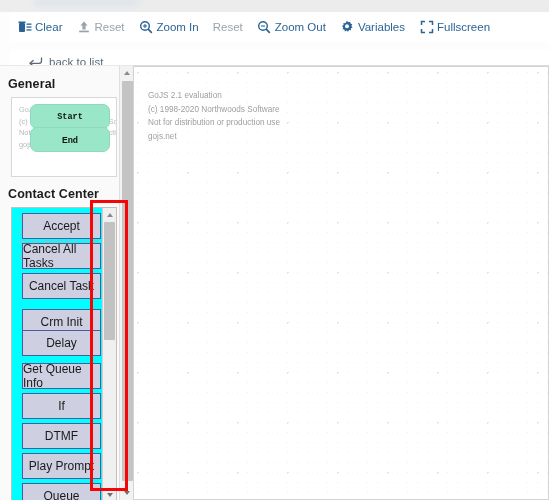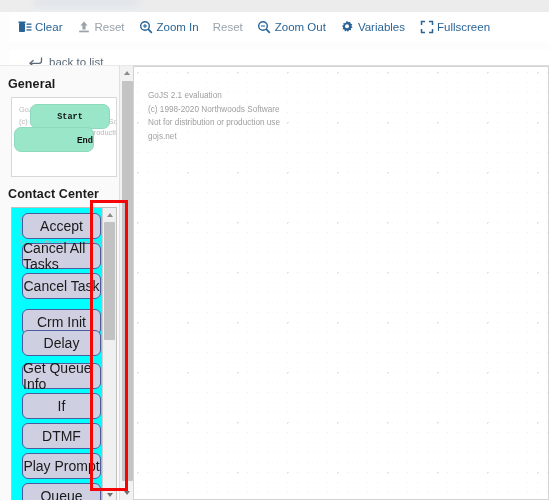--- a/index.html
+++ b/index.html
@@ -81,29 +81,29 @@
   #wm-cc{left:7px;top:6px;color:#b3b3b3;}
   #wm-canvas{left:14px;top:22px;color:#9f9f9f;font-size:8.2px;line-height:13.5px;}
 
   
   .gnode{
     position:absolute;background:#99e6c8;border:1px solid #8fd9bc;border-radius:7px;
     display:flex;align-items:center;justify-content:center;
     font-size:8.5px;color:#111;font-weight:bold;
   }
   #gn-start{left:18px;top:6px;width:78px;height:23px;font-family:Liberation Mono, monospace;}
-  #gn-end{left:2px;top:29px;width:78px;height:23px;justify-content:flex-end;}
+  #gn-end{left:18px;top:29px;width:78px;height:23px;}
   .gnode span{position:relative;z-index:2;}
 
   
   .cnode{
     position:absolute;left:10px;width:77px;height:24px;
-    background:#cfcfe2;border:1px solid #4a5b9e;border-radius:6px;
+    background:#cfcfe2;border:1px solid #4a5b9e;border-radius:0;
     display:flex;align-items:center;justify-content:center;
-    font-size:14px;color:#1a1a1a;
+    font-size:12px;color:#1a1a1a;
   }
 
   
   .isb{
     position:absolute;right:0px;top:0px;width:13px;height:293px;
     background:#f0f0f0;border-left:1px solid #cfcfcf;
   }
   .isb-arrow{
     position:absolute;left:0;width:13px;height:13px;background:#f0f0f0;
     display:flex;align-items:center;justify-content:center;

